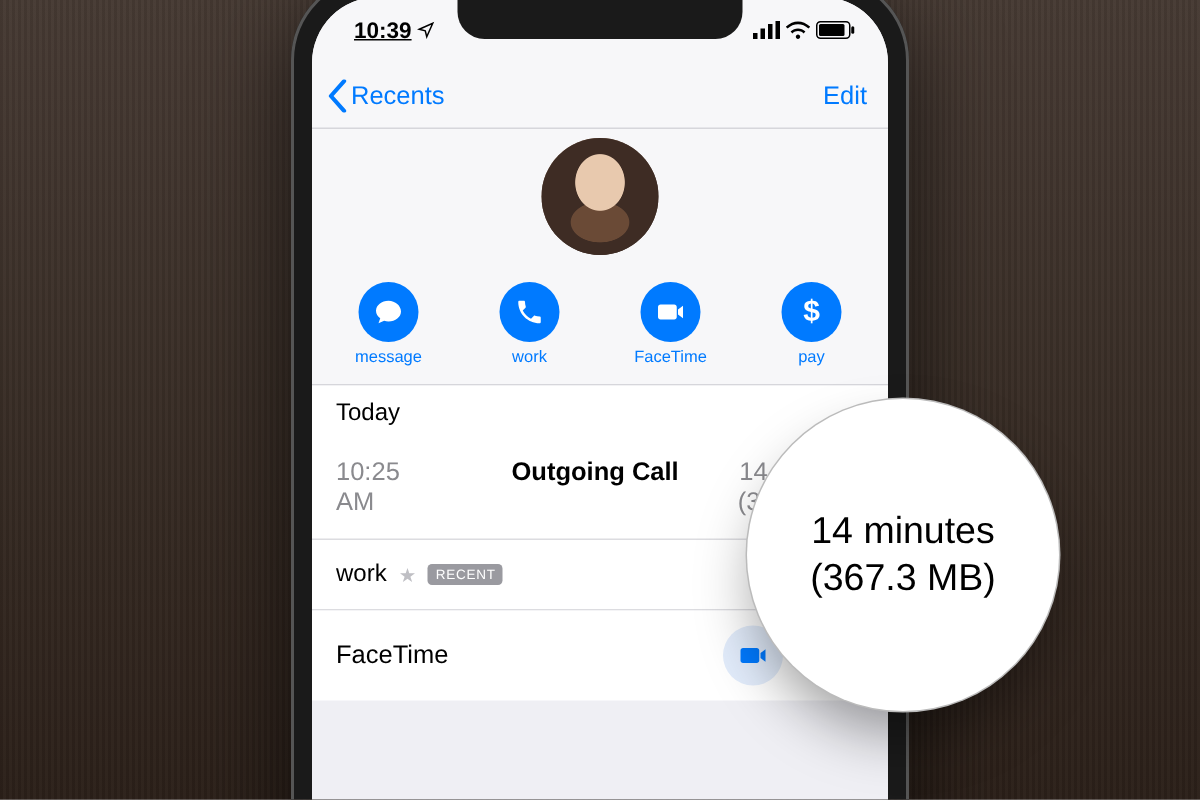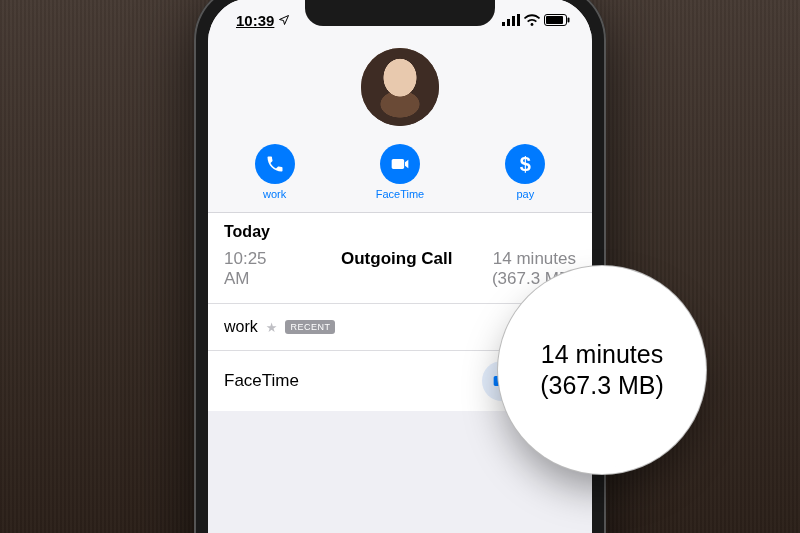--- a/index.html
+++ b/index.html
@@ -120,21 +120,21 @@
     color:#fff;
   }
   .action .circle svg { width:20px; height:20px; fill:#fff; }
   
   .section {
     background:#fff;
     padding: 10px 16px 14px 16px;
     border-bottom: 1px solid #dcdce0;
     position: relative;
   }
-  .sec-title { font-size:16px; font-weight:700; margin-bottom:8px; }
+  .sec-title { font-size:16px; font-weight:400; margin-bottom:20px; }
   .logrow {
     display:flex; gap:12px; font-size:17px; color:#000;
   }
   .logrow .time { width:64px; color:#8a8a8e; }
   .logrow .kind { font-weight:600;margin-left:41px; }
   .logrow .dur  { margin-left:auto; color:#8a8a8e; text-align:right; }
   
   .row {
     background:#fff;
     padding: 14px 16px;
@@ -202,26 +202,43 @@
             <path d="M12 18c1.2 0 2.2-1 2.2-2.2S13.2 13.6 12 13.6s-2.2 1-2.2 2.2S10.8 18 12 18zm-5.6-5.6c3.1-3.1 8.1-3.1 11.2 0l1.8-1.8c-4.1-4.1-10.7-4.1-14.8 0zM1.6 7.6C7.4 1.8 16.6 1.8 22.4 7.6l1.8-1.8C17-1.4 7-1.4-.2 5.8z" fill="#000"></path>
           </svg>
         <svg width="26" height="12" viewBox="0 0 26 12">
             <rect x="0.5" y="0.5" width="22" height="11" rx="2.5" fill="none" stroke="#000"></rect>
             <rect x="2" y="2" width="17" height="8" rx="1" fill="#000"></rect>
             <rect x="23.5" y="3.5" width="2" height="5" rx="1" fill="#000"></rect>
           </svg>
       </div>
     </div>
 
+    <div class="navbar">
+      <div class="nav-back">
+        <svg width="14" height="22" viewBox="0 0 12 20">
+            <path d="M10 1 L2 10 L10 19" fill="none" stroke="#007aff" stroke-width="2.5" stroke-linecap="round" stroke-linejoin="round"></path>
+          </svg>
+        <span style="margin-left:2px">Recents</span>
+      </div>
+      <div class="nav-edit">Edit</div>
+    </div>
 
     <div class="avatar-wrap">
       <div class="avatar"></div>
     </div>
 
     <div class="actions">
+      <div class="action">
+        <div class="circle">
+            <svg viewBox="0 0 24 24">
+              <path d="M12 3C6.5 3 2 6.6 2 11c0 2.4 1.3 4.5 3.4 6L4 21l4.5-2c1.1.3 2.3.5 3.5.5 5.5 0 10-3.6 10-8S17.5 3 12 3z"></path>
+            </svg>
+          </div>
+        <span>message</span>
+      </div>
       <div class="action">
         <div class="circle">
             <svg viewBox="0 0 24 24">
               <path d="M6.6 10.8c1.4 2.8 3.8 5.2 6.6 6.6l2.2-2.2c.3-.3.7-.4 1-.2 1.2.4 2.4.6 3.6.6.6 0 1 .4 1 1V20c0 .6-.4 1-1 1C10.6 21 3 13.4 3 4c0-.6.4-1 1-1h3.4c.6 0 1 .4 1 1 0 1.2.2 2.4.6 3.6.1.3 0 .7-.2 1z"></path>
             </svg>
           </div>
         <span>work</span>
       </div>
       <div class="action">
         <div class="circle">

